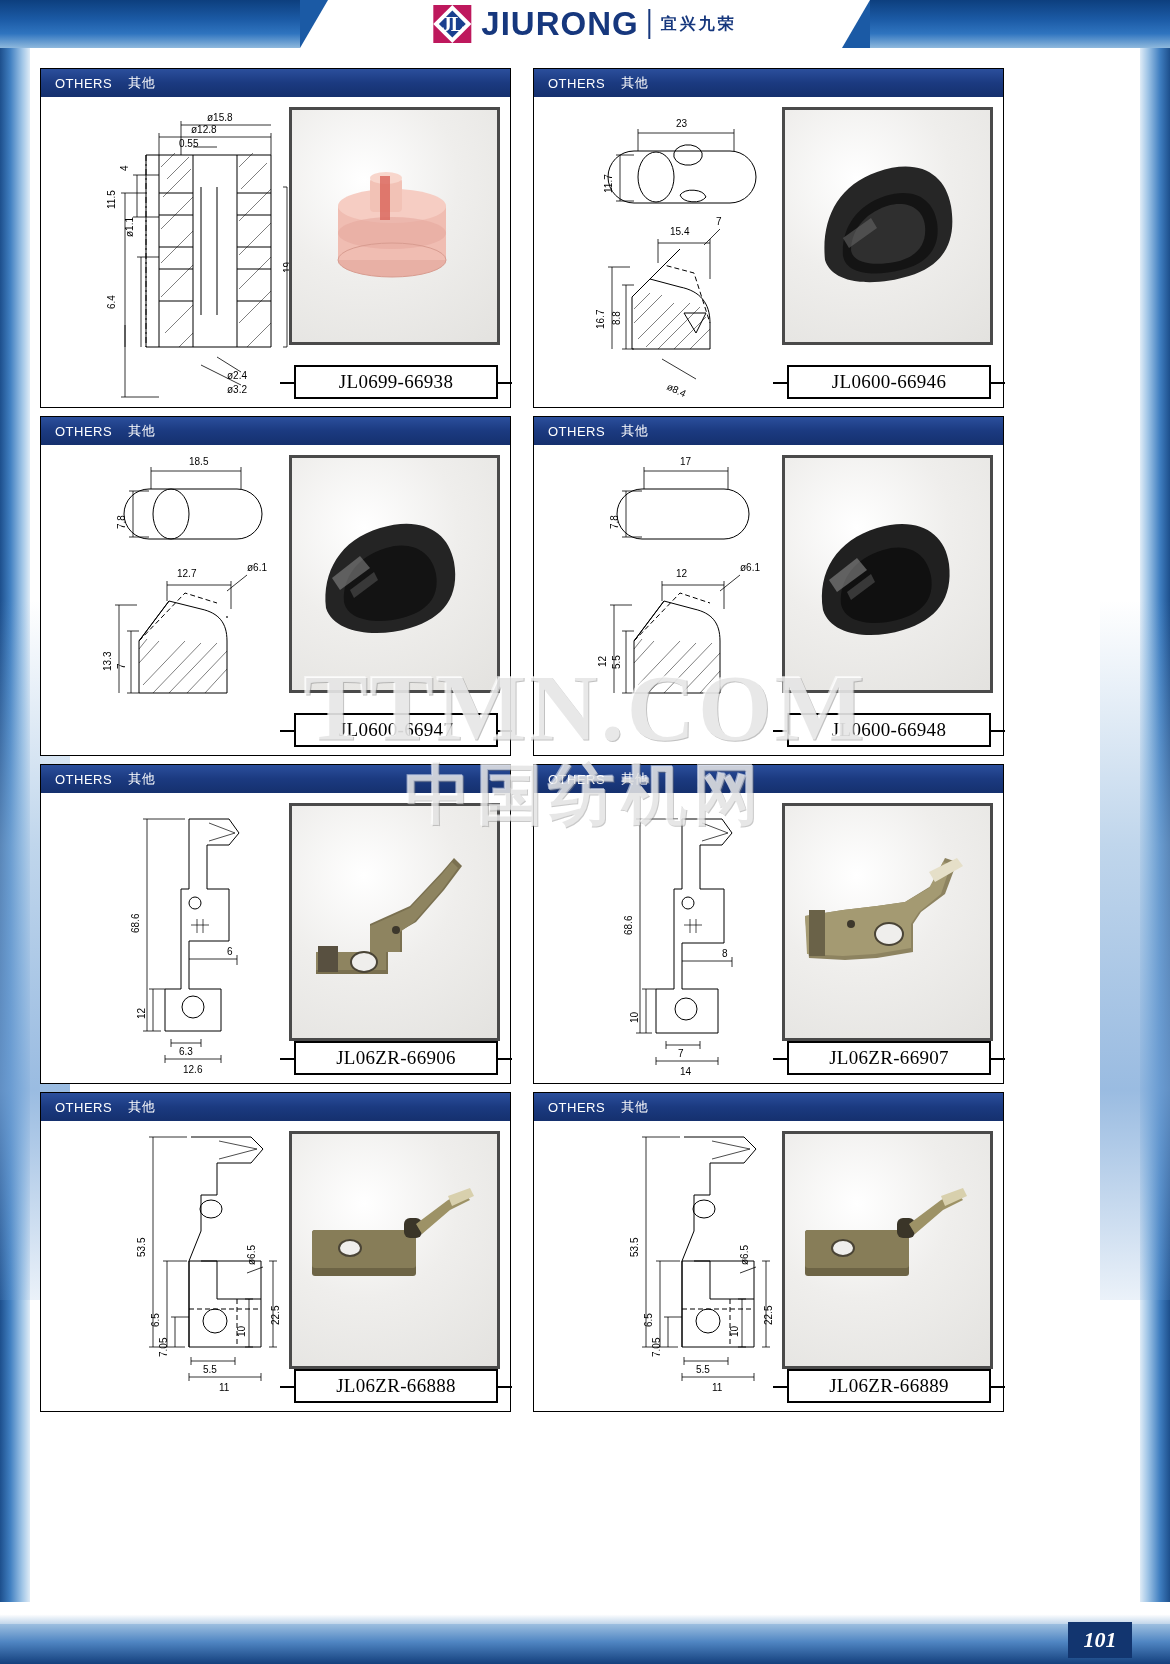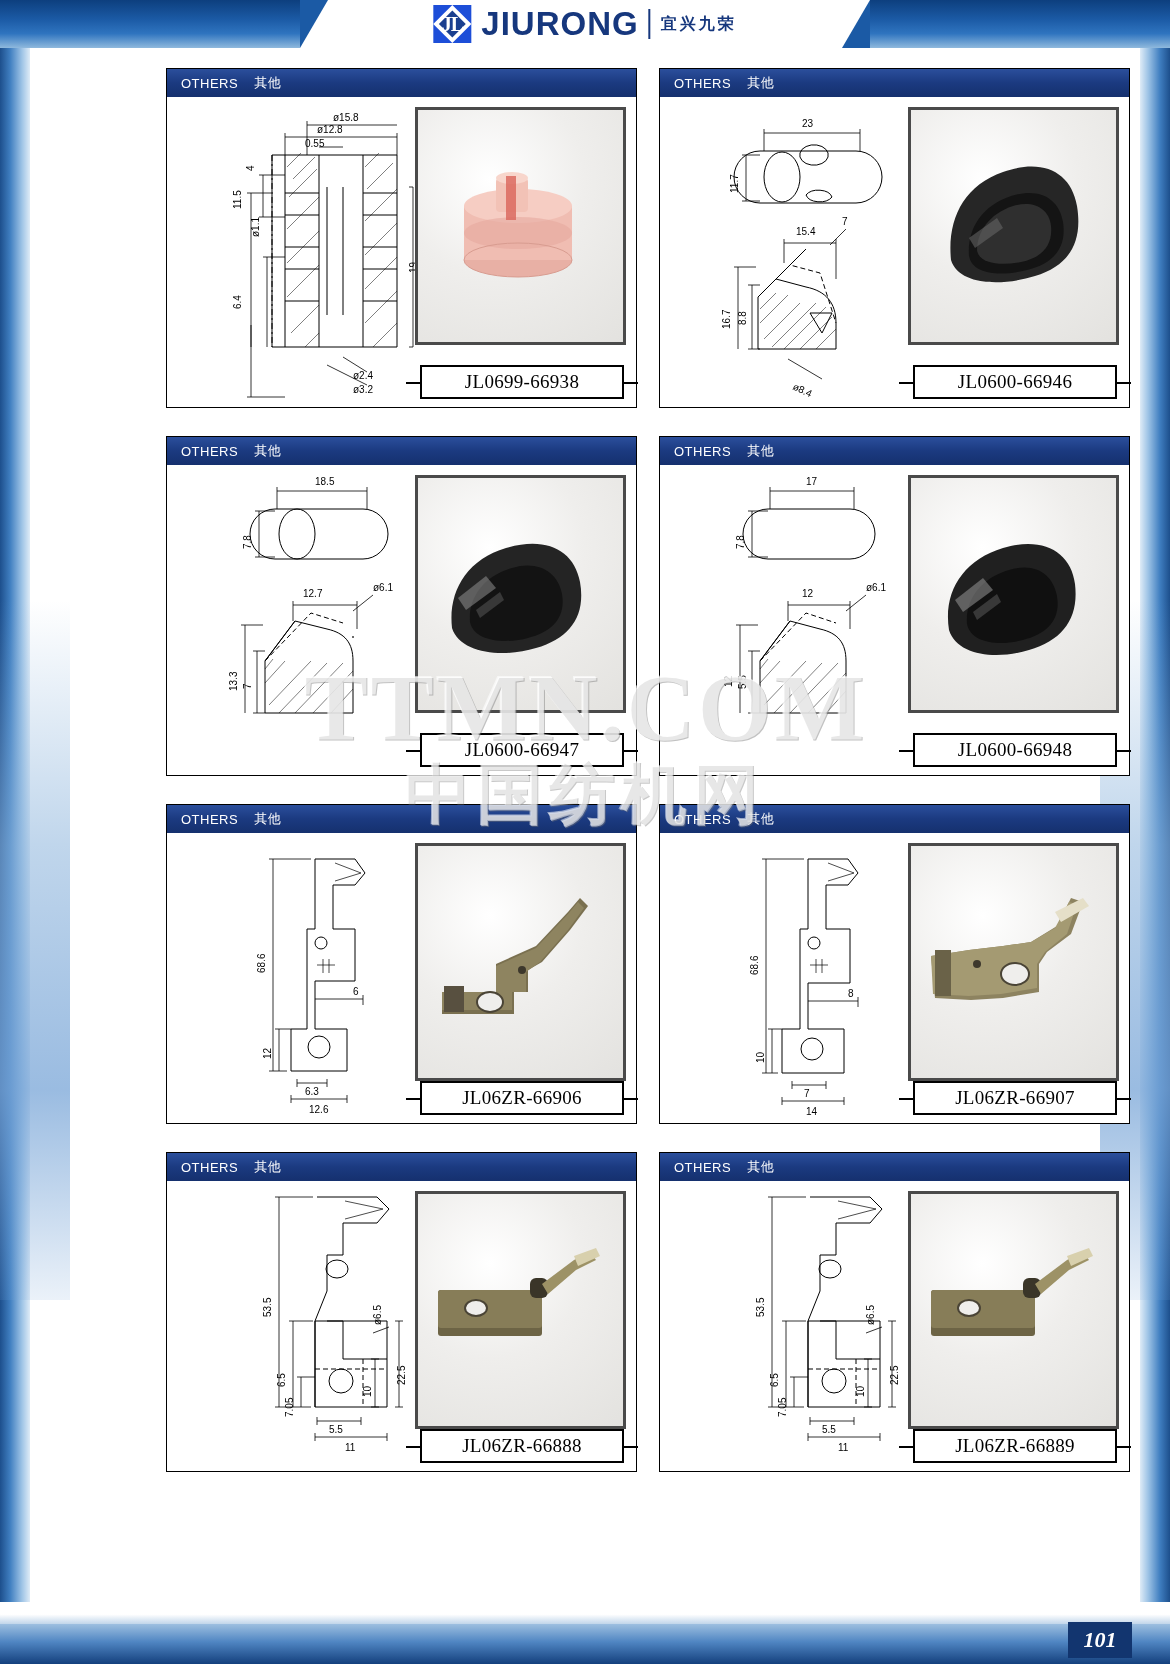--- a/index.html
+++ b/index.html
@@ -78,21 +78,21 @@
     display: flex;
     align-items: center;
     gap: 10px;
     z-index: 5;
     background: #ffffff;
     padding: 0 14px;
     height: 44px;
   }
   #logo-mark {
     width: 38px; height: 38px;
-    background: #1d4ed8;
+    background: #be185d;
     position: relative;
     display: flex; align-items: center; justify-content: center;
   }
   #logo-mark span {
     color: #ffffff;
     font-family: "Liberation Serif", serif;
     font-size: 20px;
     font-weight: bold;
     letter-spacing: -1px;
     z-index: 2;
@@ -133,22 +133,21 @@
   }
 
   
   #grid {
     position: absolute;
     left: 40px;
     top: 68px;
     width: 1090px;
     display: flex;
     flex-wrap: wrap;
-    gap: 28px 22px;
-    justify-content: flex-end;
+    gap: 8px 22px;
   }
   .card {
     width: 471px;
     border: 1px solid #000000;
     background: #ffffff;
     box-sizing: border-box;
     position: relative;
   }
   .card-head {
     height: 28px;

